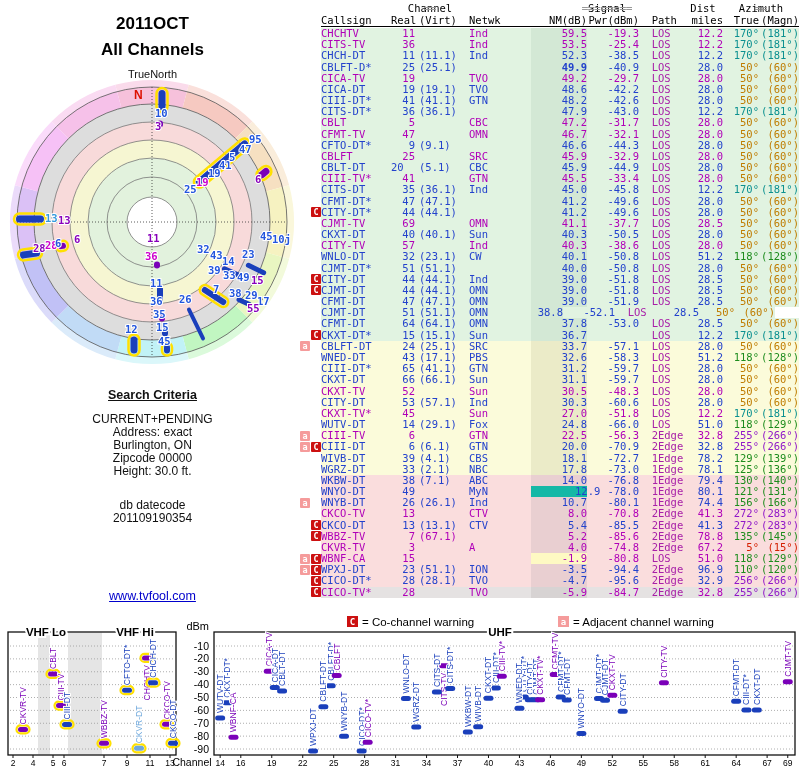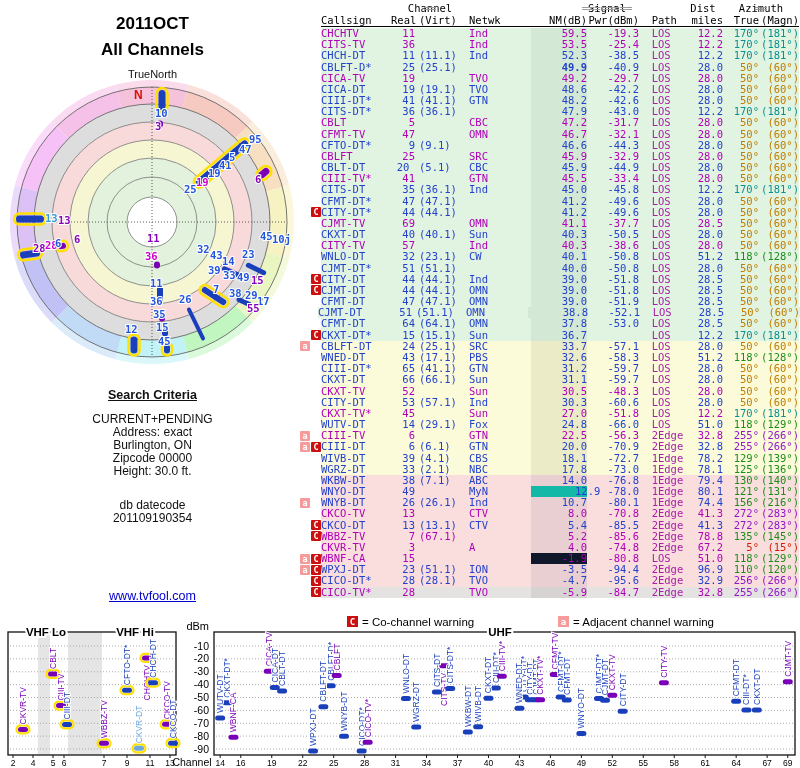--- a/index.html
+++ b/index.html
@@ -429,21 +429,21 @@
             <div class="cell" style="width: 40px; text-align: right; color: rgb(176, 0, 184);">28.0</div>
             <div class="cell" style="width: 36px; text-align: right; color: rgb(191, 124, 0);">50°</div>
             <div class="cell" style="width: 40px; text-align: right; color: rgb(191, 124, 0);">(60°)</div>
           </div>
         </div>
         <div class="trow">
           <div class="warnbox" style="margin-right: 1px;"></div>
           <div class="warnbox"></div>
           <div style="display: flex; background: rgb(225, 243, 225);">
             <div class="cell" style="width: 70px; text-align: left; color: rgb(35, 66, 204);">CBLT-DT</div>
-            <div class="cell" style="width: 24px; text-align: center; color: rgb(35, 66, 204);">20</div>
+            <div class="cell" style="width: 24px; text-align: left; color: rgb(35, 66, 204);">20</div>
             <div class="cell" style="width: 4px; text-align: left; color: rgb(35, 66, 204);"></div>
             <div class="cell" style="width: 50px; text-align: left; color: rgb(35, 66, 204);">(5.1)</div>
             <div class="cell" style="width: 32px; text-align: left; color: rgb(35, 66, 204);">CBC</div>
             <div class="cell" style="width: 30px; text-align: left; color: rgb(35, 66, 204);"></div>
             <div class="cell" style="width: 56px; text-align: right; color: rgb(35, 66, 204); background: rgb(211, 232, 213);">45.9</div>
             <div class="cell" style="width: 52px; text-align: right; color: rgb(35, 66, 204);">-44.9</div>
             <div class="cell" style="width: 44px; text-align: left; color: rgb(168, 32, 168);">  LOS</div>
             <div class="cell" style="width: 40px; text-align: right; color: rgb(35, 66, 204);">28.0</div>
             <div class="cell" style="width: 36px; text-align: right; color: rgb(191, 124, 0);">50°</div>
             <div class="cell" style="width: 40px; text-align: right; color: rgb(191, 124, 0);">(60°)</div>
@@ -668,21 +668,21 @@
         <div class="trow">
           <div class="warnbox" style="margin-right: 1px;"></div>
           <div class="warnbox"></div>
           <div style="display: flex; background: rgb(225, 243, 225);">
             <div class="cell" style="width: 70px; text-align: left; color: rgb(35, 66, 204);">CJMT-DT</div>
             <div class="cell" style="width: 24px; text-align: right; color: rgb(35, 66, 204);">51</div>
             <div class="cell" style="width: 4px; text-align: left; color: rgb(35, 66, 204);"></div>
             <div class="cell" style="width: 50px; text-align: left; color: rgb(35, 66, 204);">(51.1)</div>
             <div class="cell" style="width: 32px; text-align: left; color: rgb(35, 66, 204);">OMN</div>
             <div class="cell" style="width: 30px; text-align: left; color: rgb(35, 66, 204);"></div>
-            <div class="cell" style="width: 60px; text-align: right; color: rgb(35, 66, 204); background: rgb(211, 232, 213);">38.8</div>
+            <div class="cell" style="width: 32px; text-align: right; color: rgb(35, 66, 204); background: rgb(211, 232, 213);">38.8</div>
             <div class="cell" style="width: 52px; text-align: right; color: rgb(35, 66, 204);">-52.1</div>
             <div class="cell" style="width: 44px; text-align: left; color: rgb(168, 32, 168);">  LOS</div>
             <div class="cell" style="width: 40px; text-align: right; color: rgb(35, 66, 204);">28.5</div>
             <div class="cell" style="width: 36px; text-align: right; color: rgb(191, 124, 0);">50°</div>
             <div class="cell" style="width: 40px; text-align: right; color: rgb(191, 124, 0);">(60°)</div>
           </div>
         </div>
         <div class="trow">
           <div class="warnbox" style="margin-right: 1px;"></div>
           <div class="warnbox"></div>
@@ -979,21 +979,21 @@
             <div class="cell" style="width: 24px; text-align: right; color: rgb(35, 66, 204);">26</div>
             <div class="cell" style="width: 4px; text-align: left; color: rgb(35, 66, 204);"></div>
             <div class="cell" style="width: 50px; text-align: left; color: rgb(35, 66, 204);">(26.1)</div>
             <div class="cell" style="width: 32px; text-align: left; color: rgb(35, 66, 204);">Ind</div>
             <div class="cell" style="width: 30px; text-align: left; color: rgb(35, 66, 204);"></div>
             <div class="cell" style="width: 56px; text-align: right; color: rgb(35, 66, 204); background: rgb(233, 207, 209);">10.7</div>
             <div class="cell" style="width: 52px; text-align: right; color: rgb(35, 66, 204);">-80.1</div>
             <div class="cell" style="width: 44px; text-align: left; color: rgb(168, 32, 168);">  1Edge</div>
             <div class="cell" style="width: 40px; text-align: right; color: rgb(35, 66, 204);">74.4</div>
             <div class="cell" style="width: 36px; text-align: right; color: rgb(29, 140, 29);">156°</div>
-            <div class="cell" style="width: 40px; text-align: right; color: rgb(29, 140, 29);">(216°)</div>
+            <div class="cell" style="width: 40px; text-align: right; color: rgb(29, 140, 29);">(166°)</div>
           </div>
         </div>
         <div class="trow">
           <div class="warnbox" style="margin-right: 1px;"></div>
           <div class="warnbox"></div>
           <div style="display: flex; background: rgb(250, 221, 221);">
             <div class="cell" style="width: 70px; text-align: left; color: rgb(176, 0, 184);">CKCO-TV</div>
             <div class="cell" style="width: 24px; text-align: right; color: rgb(176, 0, 184);">13</div>
             <div class="cell" style="width: 4px; text-align: left; color: rgb(176, 0, 184);"></div>
             <div class="cell" style="width: 50px; text-align: left; color: rgb(176, 0, 184);"></div>
@@ -1064,21 +1064,21 @@
         <div class="trow">
           <div class="warnbox" style="margin-right: 1px; background: rgb(245, 155, 155);">a</div>
           <div class="warnbox" style="background: rgb(204, 16, 16);">C</div>
           <div style="display: flex; background: rgb(250, 221, 221);">
             <div class="cell" style="width: 70px; text-align: left; color: rgb(176, 0, 184);">WBNF-CA</div>
             <div class="cell" style="width: 24px; text-align: right; color: rgb(176, 0, 184);">15</div>
             <div class="cell" style="width: 4px; text-align: left; color: rgb(176, 0, 184);"></div>
             <div class="cell" style="width: 50px; text-align: left; color: rgb(176, 0, 184);"></div>
             <div class="cell" style="width: 32px; text-align: left; color: rgb(176, 0, 184);"></div>
             <div class="cell" style="width: 30px; text-align: left; color: rgb(176, 0, 184);"></div>
-            <div class="cell" style="width: 56px; text-align: right; color: rgb(176, 0, 184); background: #0f172a;">-1.9</div>
+            <div class="cell" style="width: 56px; text-align: right; color: rgb(176, 0, 184); background: #fef9c3;">-1.9</div>
             <div class="cell" style="width: 52px; text-align: right; color: rgb(176, 0, 184);">-80.8</div>
             <div class="cell" style="width: 44px; text-align: left; color: rgb(168, 32, 168);">  LOS</div>
             <div class="cell" style="width: 40px; text-align: right; color: rgb(176, 0, 184);">51.0</div>
             <div class="cell" style="width: 36px; text-align: right; color: rgb(29, 140, 29);">118°</div>
             <div class="cell" style="width: 40px; text-align: right; color: rgb(29, 140, 29);">(129°)</div>
           </div>
         </div>
         <div class="trow">
           <div class="warnbox" style="margin-right: 1px; background: rgb(245, 155, 155);">a</div>
           <div class="warnbox" style="background: rgb(204, 16, 16);">C</div>

